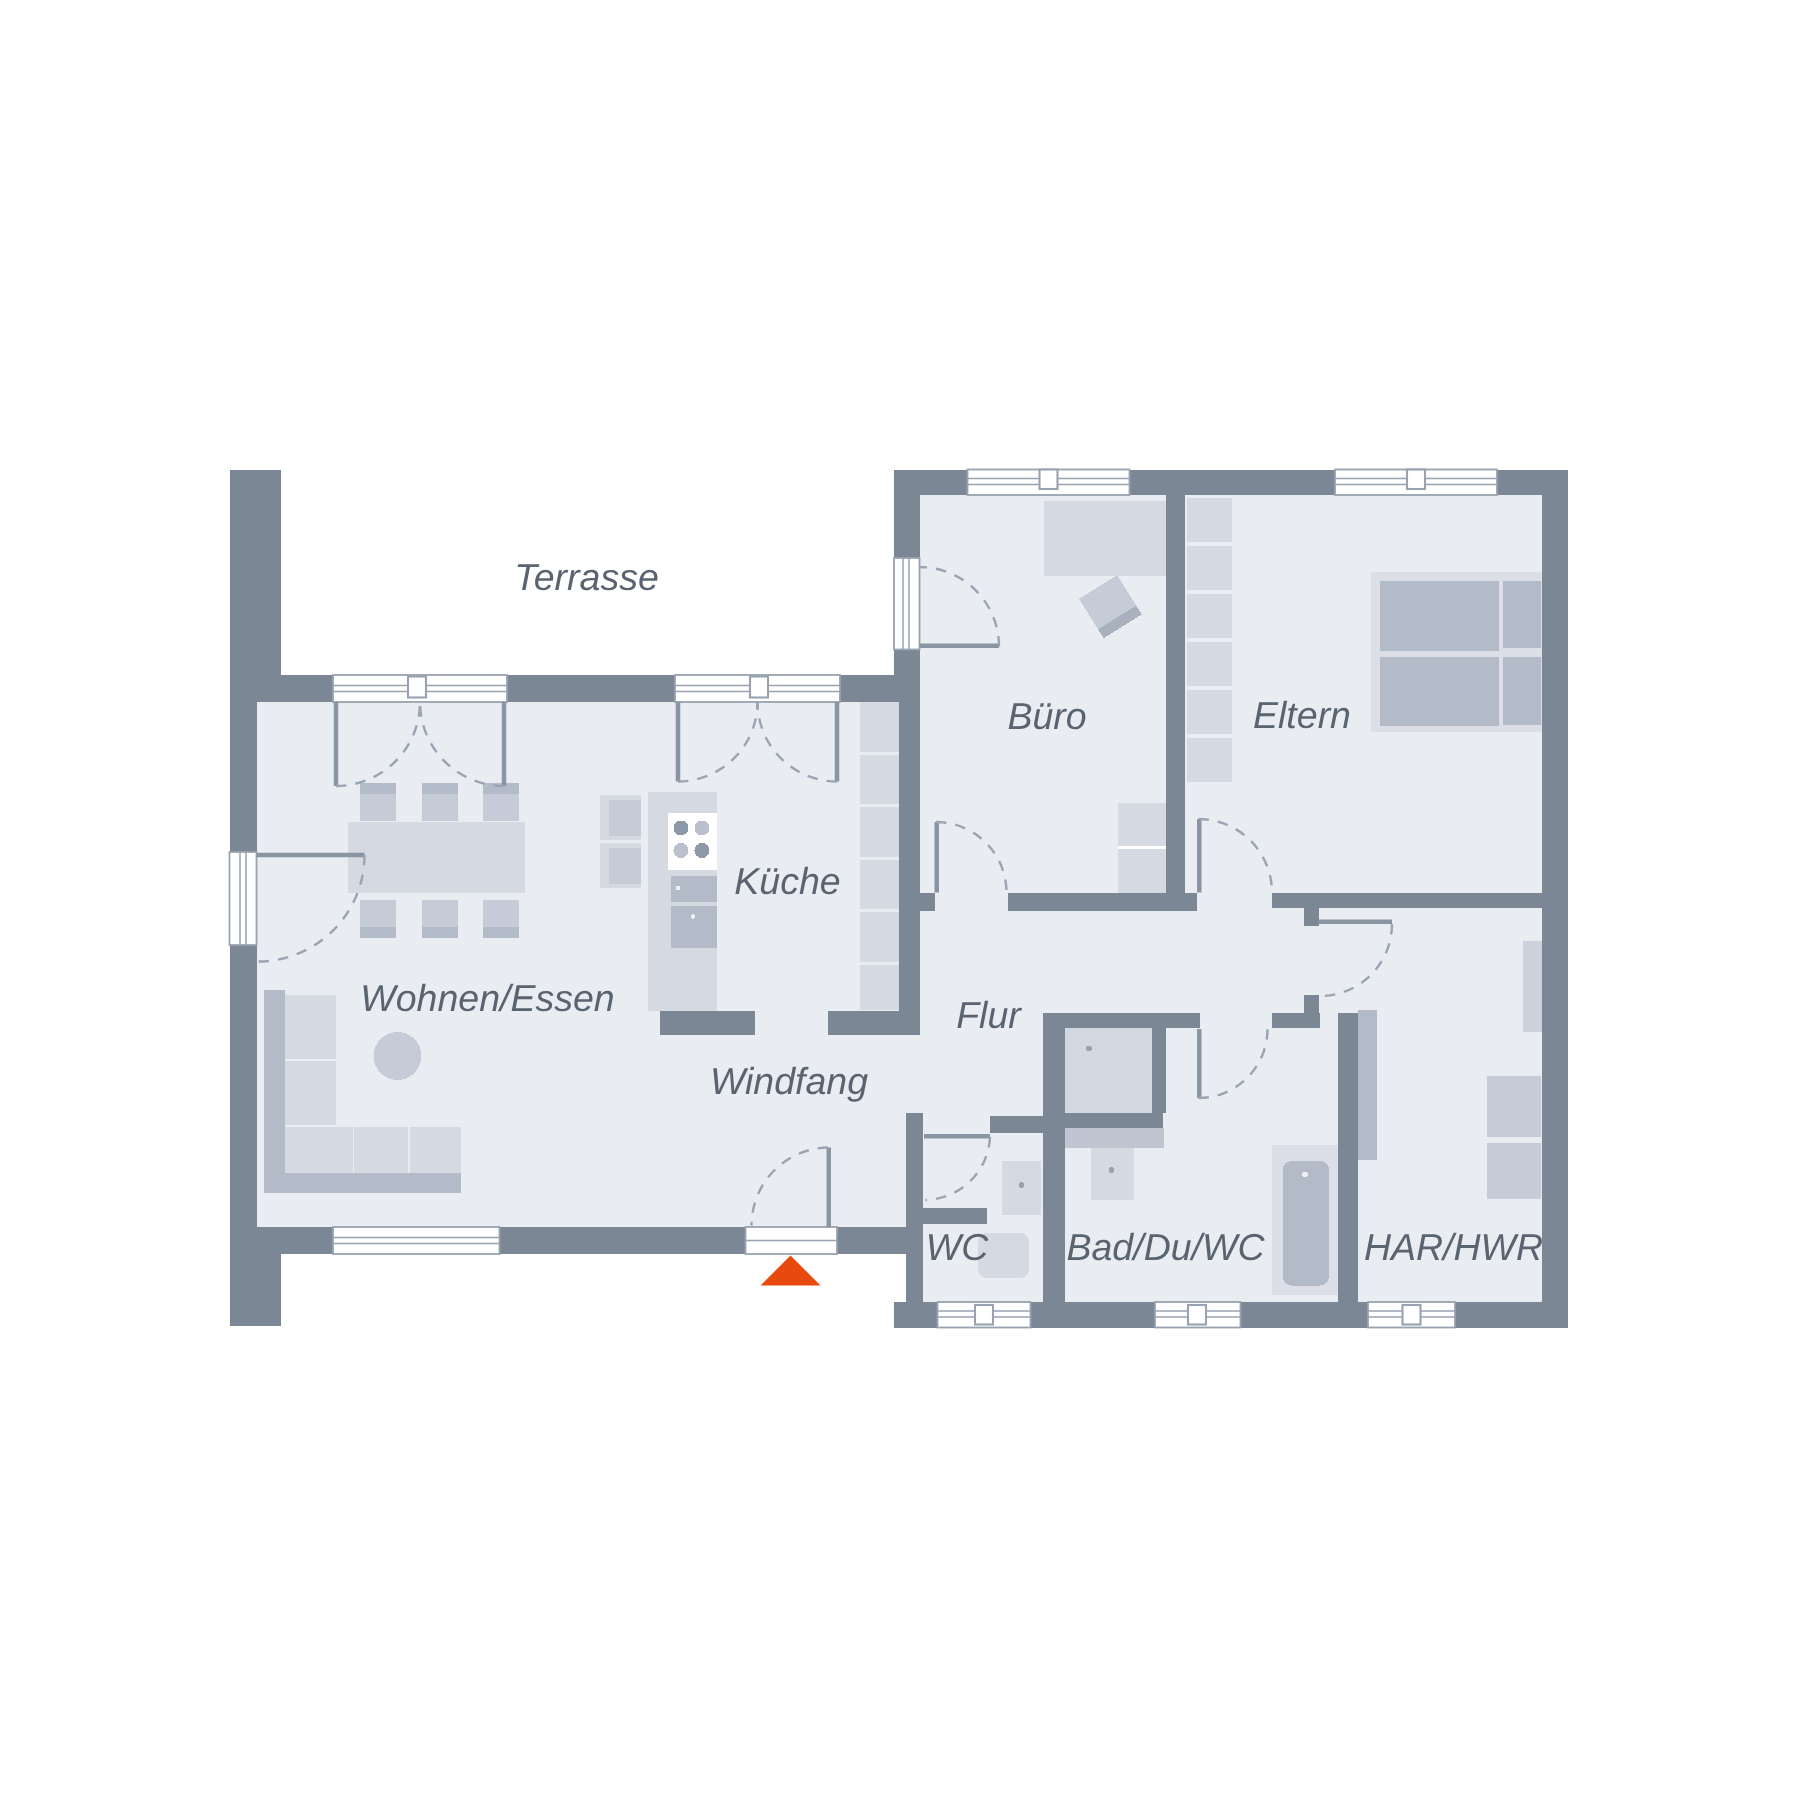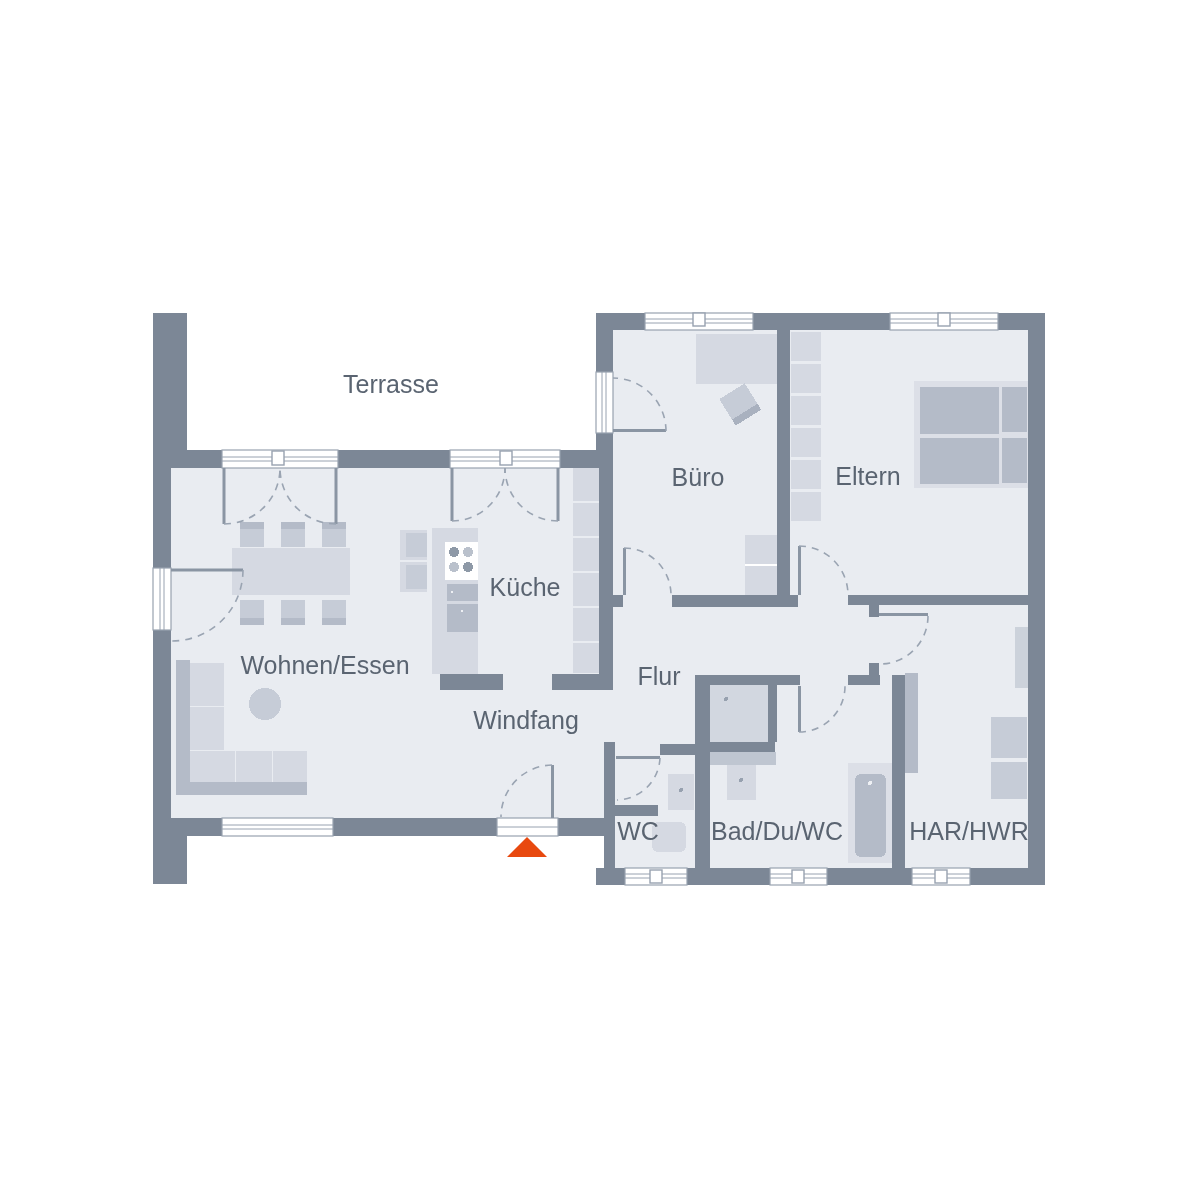--- a/index.html
+++ b/index.html
@@ -1,17 +1,17 @@
 <!DOCTYPE html>
 <html style="--background: #ffffff; --wall: #7c8796; --floor: #e9ecf1; --furniture_xlight: #dcdfe7; --furniture_light: #d5d9e2; --furniture_mid: #c6ccd7; --furniture_dark: #b4bbc8; --window_line: #98a2b0; --text: #5a6471; --accent: #e8490f;"><head>
 <meta charset="utf-8">
 <style>
   html,body{margin:0;padding:0;background:#fff;}
   .canvas{position:relative;width:1200px;height:1200px;background:var(--background,#fff);overflow:hidden;
-          font-family:"Liberation Sans",sans-serif;}
+          font-family:"Liberation Sans",sans-serif;font-style:italic;}
   svg{position:absolute;inset:0;}
   .floor{fill:var(--floor);}
   .wall{fill:var(--wall);}
   .f0{fill:var(--furniture_xlight);}
   .f1{fill:var(--furniture_light);}
   .f2{fill:var(--furniture_mid);}
   .f3{fill:var(--furniture_dark);}
   .band{fill:#ffffff;stroke:var(--window_line);stroke-width:1.2;}
   .wline{stroke:var(--window_line);stroke-width:1;fill:none;}
   .sq{fill:#ffffff;stroke:var(--window_line);stroke-width:1.4;}

